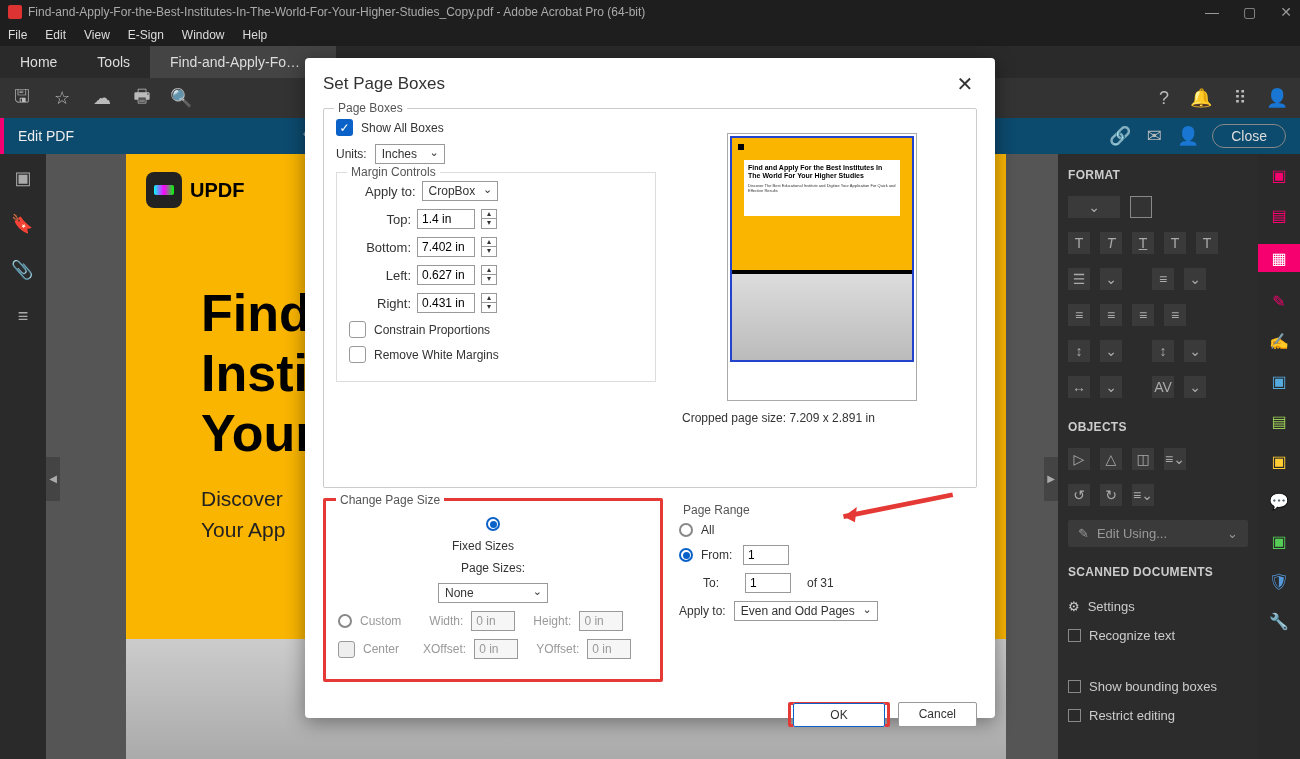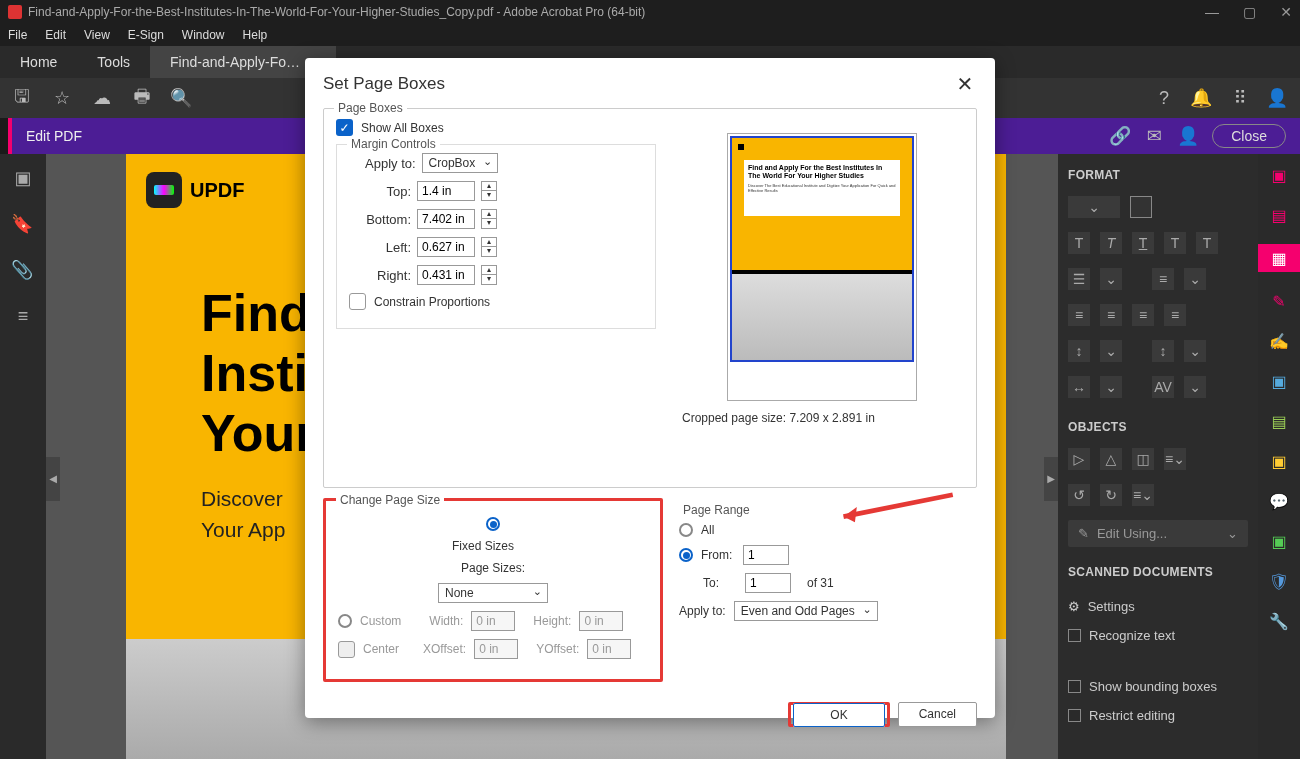--- a/index.html
+++ b/index.html
@@ -18,21 +18,21 @@
 .tab { padding: 0 20px; height: 100%; display: flex; align-items: center; color: #ddd; font-size: 14px; }
 .tab.active { background: #444; }
 .tab-close { margin-left: 8px; font-size: 14px; }
 
 
 .toolbar { height: 40px; background: #333; display: flex; align-items: center; padding: 0 12px; gap: 20px; }
 .tool-icon { width: 20px; height: 20px; color: #bbb; display: flex; align-items: center; justify-content: center; font-size: 18px; }
 .toolbar-right { margin-left: auto; display: flex; gap: 18px; }
 
 
-.sec-toolbar { height: 36px; background: #4c1d95; display: flex; align-items: center; padding: 0 14px; border-left: 4px solid #f5006e; margin-left: 8px; }
+.sec-toolbar { height: 36px; background: #0c4a6e; display: flex; align-items: center; padding: 0 14px; border-left: 4px solid #f5006e; }
 .sec-title { color: #eee; font-size: 14px; }
 .sec-right { margin-left: auto; display: flex; align-items: center; gap: 14px; }
 .close-btn { border: 1px solid #888; border-radius: 14px; padding: 3px 18px; color: #ddd; font-size: 14px; }
 
 
 .main { display: flex; height: calc(759px - 24px - 22px - 32px - 40px - 36px); }
 
 
 .left-rail { width: 46px; background: #2a2a2a; display: flex; flex-direction: column; align-items: center; padding-top: 14px; gap: 26px; }
 .rail-icon { width: 20px; height: 20px; color: #aaa; font-size: 18px; display: flex; align-items: center; justify-content: center; }
@@ -317,20 +317,24 @@
   <div class="dlg-body">
 
     <div class="fieldset" style="height:380px;">
       <span class="fieldset-legend">Page Boxes</span>
 
       <div class="row">
         <span class="chk">✓</span>
         <span>Show All Boxes</span>
       </div>
 
+      <div class="row">
+        <span>Units:</span>
+        <span class="select">Inches</span>
+      </div>
 
       <div class="margin-group" style="width:320px;">
         <span class="fieldset-legend">Margin Controls</span>
         <div class="margin-row" style="margin-left:16px;">
           <span class="lbl">Apply to:</span>
           <span class="select" style="min-width:74px;">CropBox</span>
         </div>
         <div class="margin-row" style="margin-left:16px;">
           <span class="lbl">Top:</span>
           <input class="input" value="1.4 in" style="">
@@ -359,20 +363,24 @@
           <span class="lbl">Right:</span>
           <input class="input" value="0.431 in" style="">
           <div class="spinner">
               <div>▴</div>
               <div>▾</div>
             </div>
         </div>
         <div class="row">
           <span class="chk empty">✓</span>
           <span>Constrain Proportions</span>
+        </div>
+        <div class="row">
+          <span class="chk empty">✓</span>
+          <span>Remove White Margins</span>
         </div>
       </div>
 
       <div class="preview-box">
         <div class="preview-frame">
           <div class="preview-inner">
             <div class="prev-logo"></div>
             <div class="prev-headbox">
               <div class="prev-head">Find and Apply For the Best Institutes In The World For Your Higher Studies</div>
               <div class="prev-sub">Discover The Best Educational Institute and Digitize Your Application For Quick and Effective Results</div>

